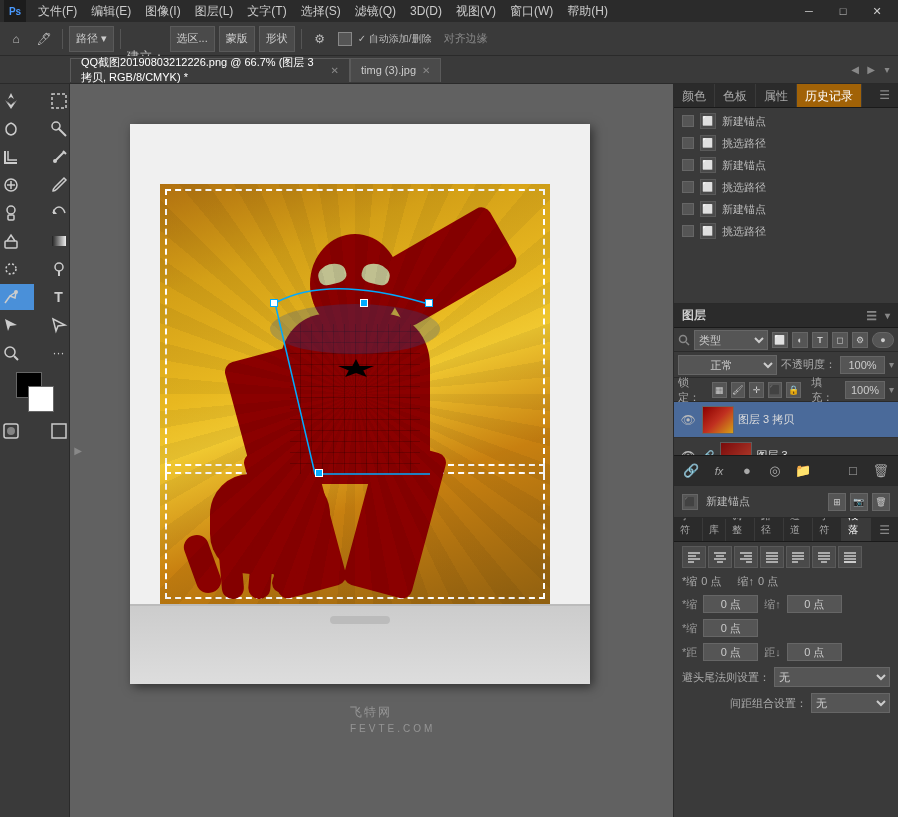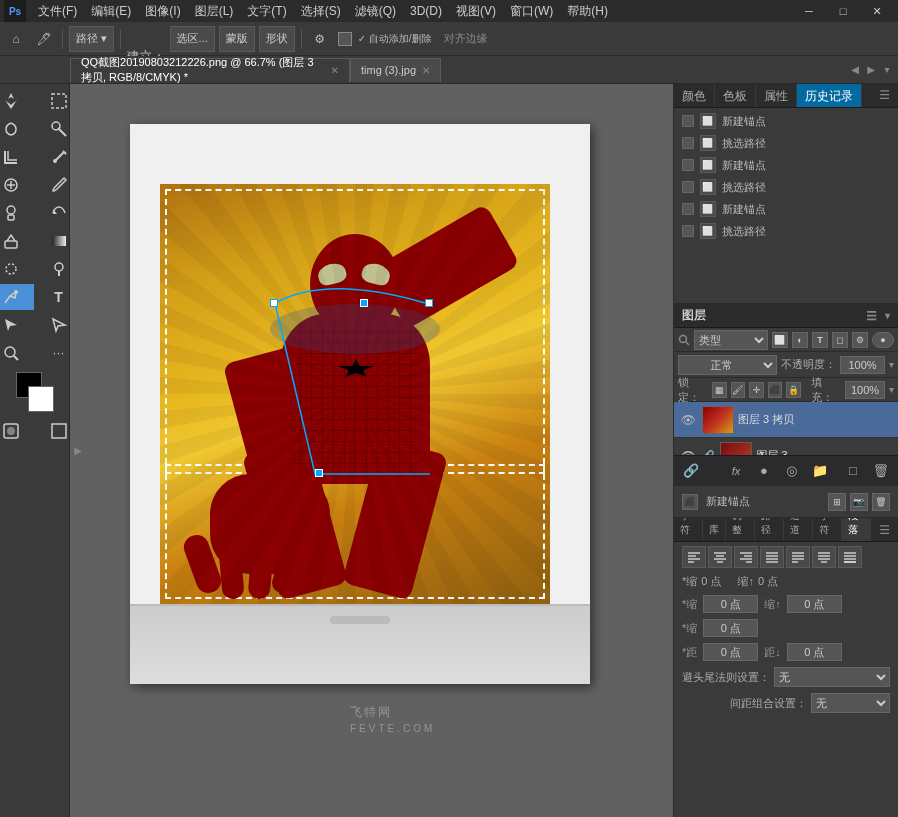--- a/index.html
+++ b/index.html
@@ -194,21 +194,21 @@
     }
     .panel-tab {
       padding: 4px 8px;
       font-size: 12px;
       color: #aaa;
       cursor: pointer;
       border-right: 1px solid #3a3a3a;
     }
     .panel-tab.active {
       color: #fff;
-      background: #0369a1;
+      background: #a16207;
     }
     .panel-menu-btn {
       margin-left: auto;
       padding: 4px 8px;
       color: #888;
       cursor: pointer;
     }
     .history-list {
       flex: 1;
       overflow-y: auto;
@@ -879,21 +879,21 @@
           <div class="layer-visibility">👁</div>
           <div style="font-size:10px;color:#4a90d9;margin-right:2px;">🔗</div>
           <div class="layer-thumbnail thumb-spider2"></div>
           <span class="layer-name">图层 3</span>
         </div>
 
       </div>
 
       <div class="layers-footer">
         <div class="footer-icon-btn">🔗</div>
-        <div class="footer-icon-btn" style="font-size:11px;font-style:italic;margin-left:17px;">fx</div>
+        <div class="footer-icon-btn" style="font-size:11px;font-style:italic;">fx</div>
         <div class="footer-icon-btn">●</div>
         <div class="footer-icon-btn">◎</div>
         <div class="footer-icon-btn">📁</div>
         <div class="footer-icon-btn" style="margin-left:auto;">□</div>
         <div class="footer-icon-btn">🗑</div>
       </div>
     </div>
 
     <div style="height:32px;background:#3a3a3a;border-top:1px solid #2a2a2a;display:flex;align-items:center;padding:0 8px;gap:8px;">
       <div style="width:16px;height:16px;background:#555;border:1px solid #666;display:flex;align-items:center;justify-content:center;font-size:9px;">⬛</div>

